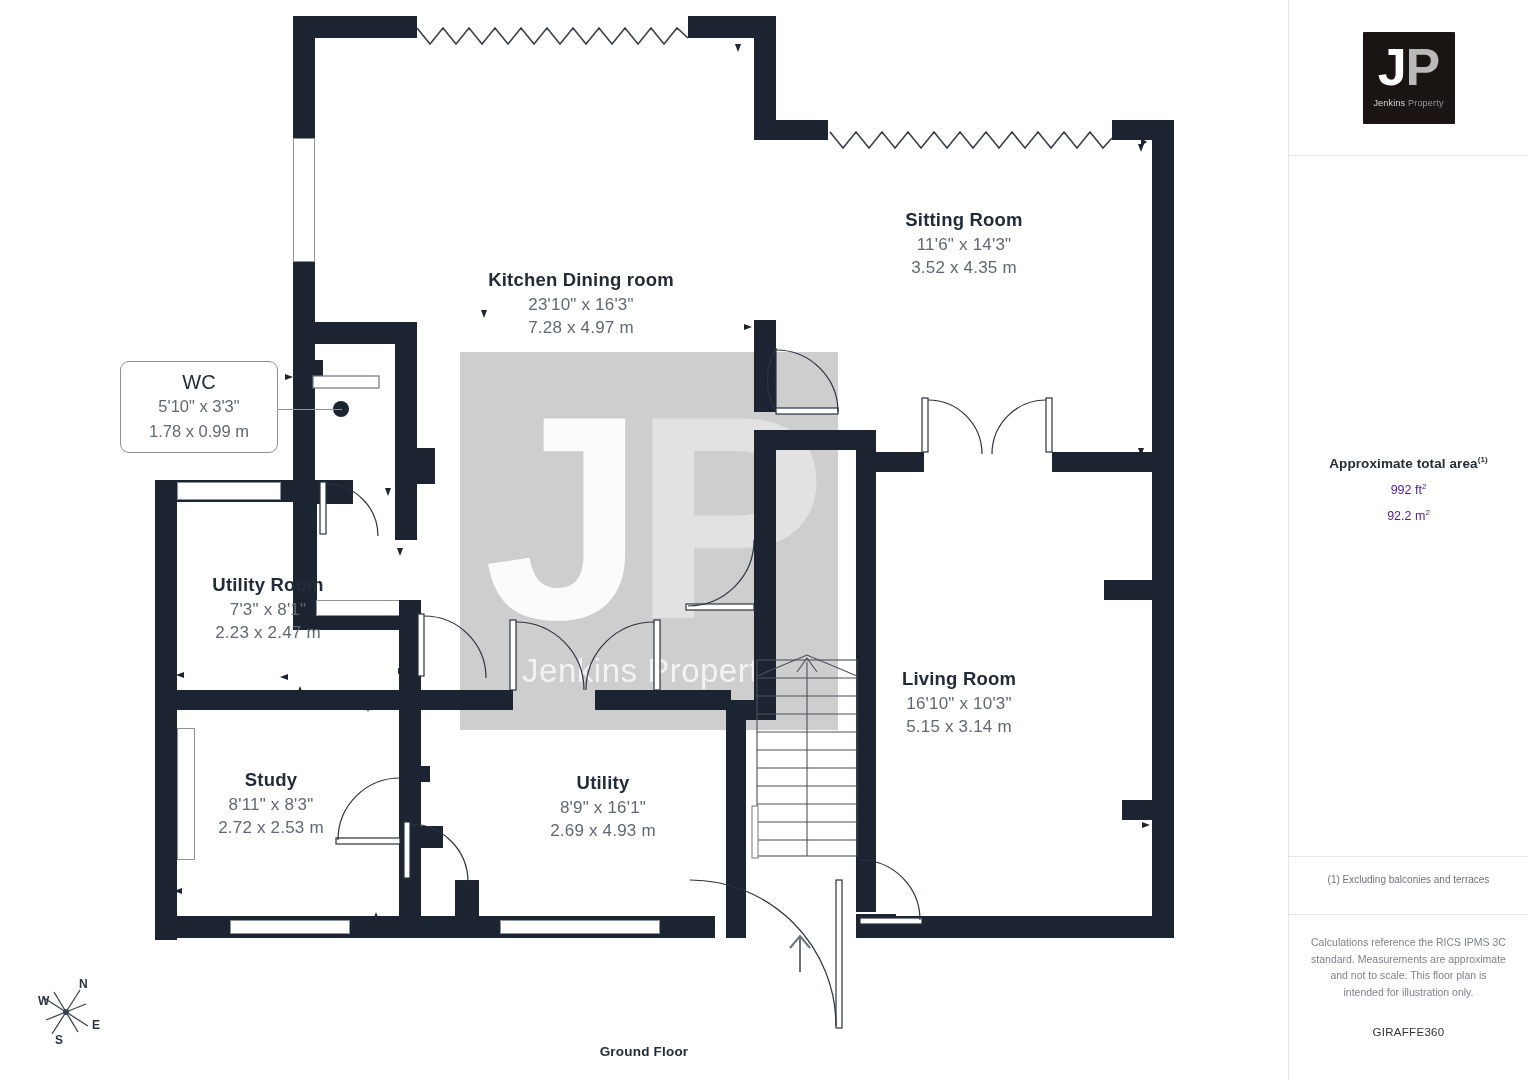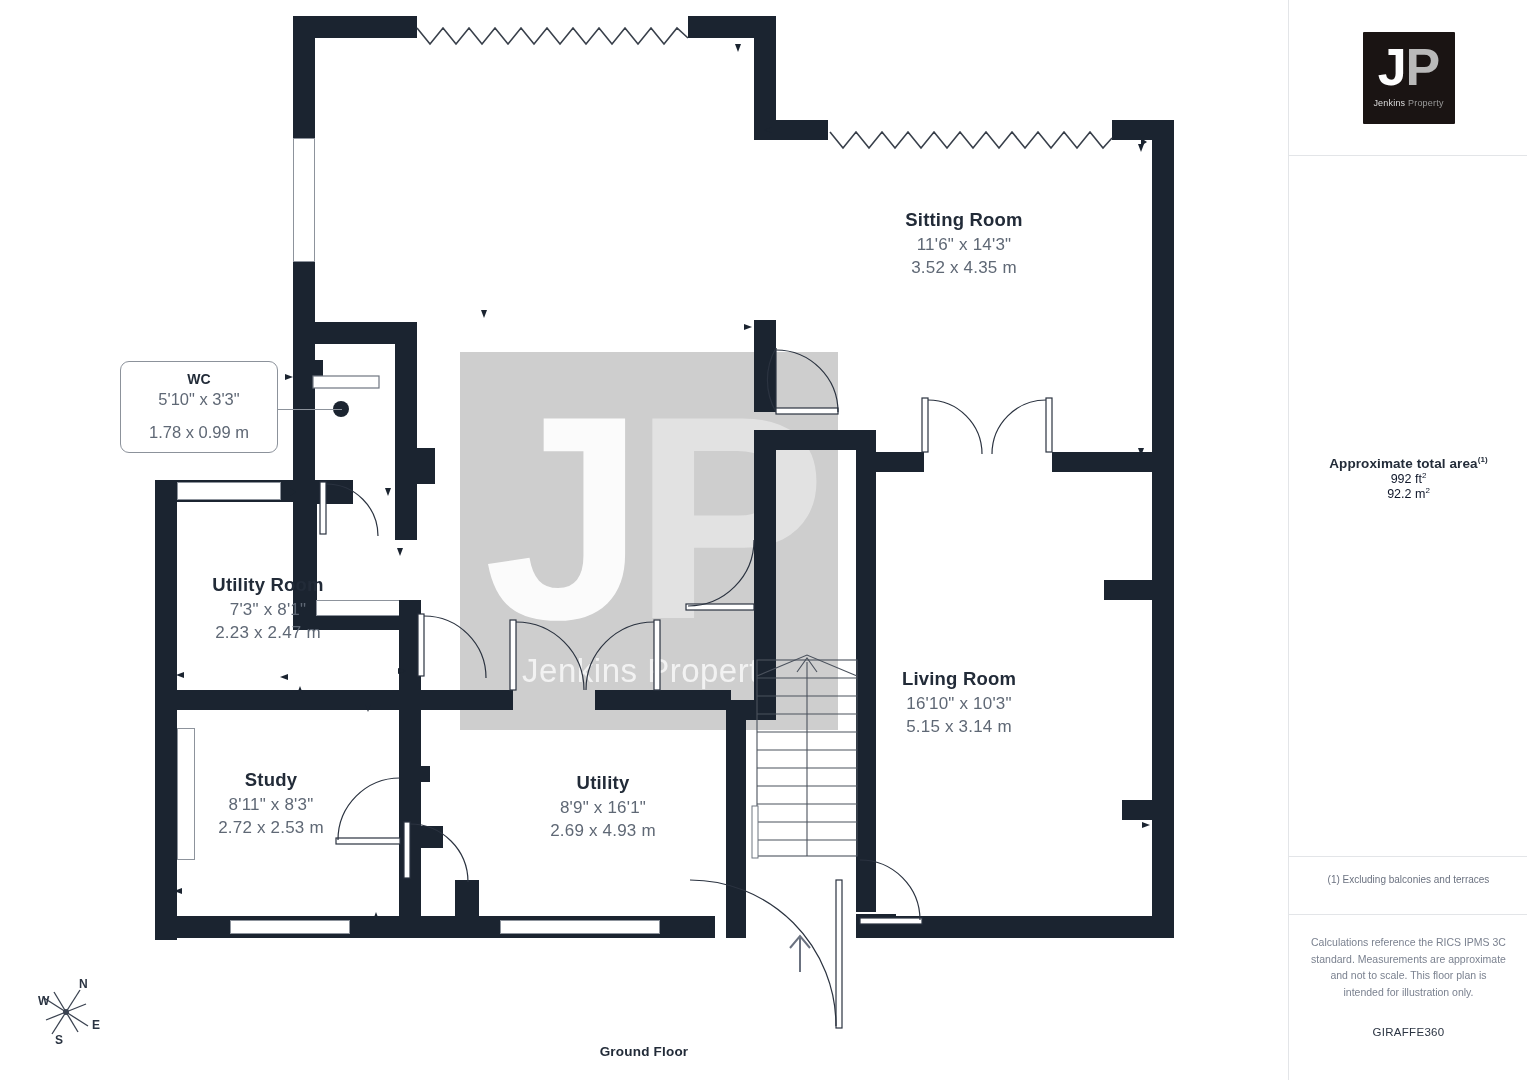--- a/index.html
+++ b/index.html
@@ -16,42 +16,42 @@
   .logo-wrap{position:absolute;left:0;top:0;width:239px;height:155px;display:flex;align-items:center;justify-content:center;}
   .logo{width:92px;height:92px;background:#1a1413;position:relative;border-radius:1px;overflow:hidden;}
   .logo .jp{position:absolute;left:0;top:4px;width:92px;text-align:center;font-size:52px;font-weight:bold;letter-spacing:-1px;color:#fdfdfd;line-height:62px;font-family:"Liberation Sans",sans-serif;}
   .logo .jp .p{color:#b9b9b9;}
   .logo .tagline{position:absolute;left:0;top:66px;width:92px;text-align:center;font-size:9px;color:#dcdcdc;letter-spacing:.2px;}
   .logo .tagline .t2{color:#9a9a9a;margin-top:48px;}
 
   .area-block{position:absolute;left:0;top:455px;width:239px;text-align:center;}
   .area-title{font-size:13.5px;font-weight:bold;color:#232c39;letter-spacing:.1px;}
   .area-title sup{font-size:8px;font-weight:bold;}
-  .area-v{font-size:12.5px;color:#0f172a;}
+  .area-v{font-size:12.5px;color:#4c1d95;margin-top:11px;}
   .area-v sup{font-size:8px;}
 
   .foot1{position:absolute;left:0;top:874px;width:239px;text-align:center;font-size:10px;color:#6b7280;}
   .foot2{position:absolute;left:22px;top:934px;width:195px;text-align:center;font-size:10.5px;line-height:16.5px;color:#7b8290;}
   .foot3{position:absolute;left:0;top:1026px;width:239px;text-align:center;font-size:11.5px;color:#2b3442;letter-spacing:.3px;}
   .foot3 b{font-weight:normal;}
 
   
   .plan{position:absolute;left:0;top:0;width:1288px;height:1080px;}
   .wall{position:absolute;background:#1b2430;}
   .win{position:absolute;background:#ffffff;border:1.2px solid #8d939c;box-sizing:border-box;}
 
   .label{position:absolute;text-align:center;white-space:nowrap;}
   .label .nm{font-size:18.5px;font-weight:bold;color:#222b38;letter-spacing:.2px;}
   .label .d1{font-size:17px;color:#5f6875;margin-top:4px;letter-spacing:.2px;}
   .label .d2{font-size:17px;color:#5f6875;margin-top:3px;letter-spacing:.2px;}
 
   .callout{position:absolute;border:1.3px solid #8c929b;border-radius:9px;background:#fff;box-sizing:border-box;text-align:center;}
-  .callout .nm{font-size:14px;font-weight:bold;color:#222b38;}
+  .callout .nm{font-size:20px;font-weight:normal;color:#222b38;}
   .callout .d1{font-size:16.5px;color:#5f6875;margin-top:3px;}
-  .callout .d2{font-size:16.5px;color:#5f6875;margin-top:14px;}
+  .callout .d2{font-size:16.5px;color:#5f6875;margin-top:6px;}
   .leader{position:absolute;height:1.3px;background:#8c929b;}
 
   .wm{position:absolute;left:460px;top:352px;width:378px;height:378px;background:#cecece;}
   .wm .wjp{position:absolute;left:0;top:20px;width:378px;text-align:center;font-size:290px;line-height:290px;font-weight:bold;color:#ffffff;opacity:.92;letter-spacing:-12px;font-family:"Liberation Sans",sans-serif;}
   .wm .wjp .p2{color:#ffffff;opacity:.45;}
   .wm .wtx{position:absolute;left:0;top:300px;width:378px;text-align:center;font-size:33px;color:#ffffff;opacity:.75;letter-spacing:.5px;}
 
   .gfloor{position:absolute;left:0;top:1044px;width:1288px;text-align:center;font-size:13.5px;font-weight:bold;color:#222b38;letter-spacing:.2px;}
 
   svg.ov{position:absolute;left:0;top:0;width:1288px;height:1080px;pointer-events:none;}
@@ -243,20 +243,25 @@
         <line class="compassline" x1="66" y1="1012" x2="86" y2="1004"></line>
         <line class="compassline" x1="66" y1="1012" x2="46" y2="1020"></line>
         <circle cx="66" cy="1012" r="3" fill="#3a4250"></circle>
         <text class="compasslabel" x="79" y="988">N</text>
         <text class="compasslabel" x="92" y="1029">E</text>
         <text class="compasslabel" x="55" y="1044">S</text>
         <text class="compasslabel" x="38" y="1005">W</text>
       </g>
     </svg>
 
+    <div class="label" style="left:431px;top:269px;width:300px;">
+      <div class="nm">Kitchen Dining room</div>
+      <div class="d1">23'10" x 16'3"</div>
+      <div class="d2">7.28 x 4.97 m</div>
+    </div>
 
     <div class="label" style="left:864px;top:209px;width:200px;">
       <div class="nm">Sitting Room</div>
       <div class="d1">11'6" x 14'3"</div>
       <div class="d2">3.52 x 4.35 m</div>
     </div>
 
     <div class="label" style="left:168px;top:574px;width:200px;">
       <div class="nm">Utility Room</div>
       <div class="d1">7'3" x 8'1"</div>

